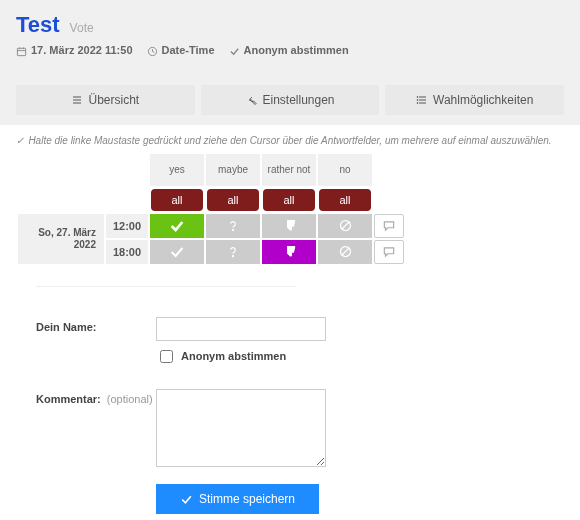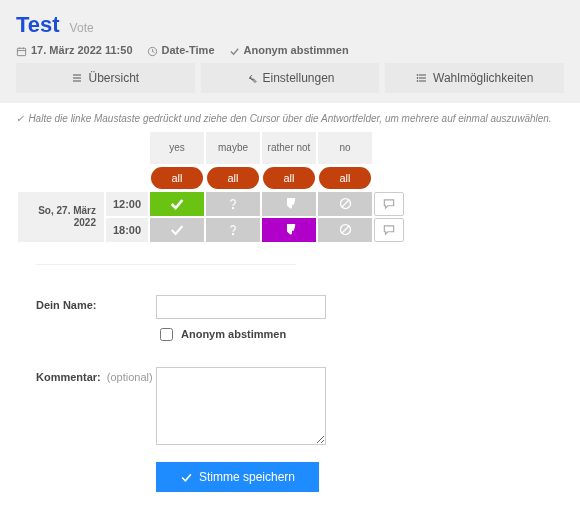--- a/index.html
+++ b/index.html
@@ -17,21 +17,21 @@
   }
   .title-row { display: flex; align-items: baseline; gap: 10px; }
   .title { font-size: 22px; font-weight: bold; color: #1d4ed8; }
   .subtitle { font-size: 12px; color: #aaa; }
   .meta-row {
     display: flex; align-items: center; gap: 14px;
     margin-top: 6px; font-size: 11px; color: #666; font-weight: bold;
   }
   .meta-item { display: flex; align-items: center; gap: 4px; }
   .tabs {
-    display: flex; gap: 6px; margin-top: 6px;
+    display: flex; gap: 6px; margin-top: 28px;
     font-size: 12px;
   }
   .tab {
     flex: 1;
     background: #e9e9e9;
     color: #555;
     text-align: center;
     padding: 8px 0;
     display: flex; align-items: center; justify-content: center; gap: 5px;
   }
@@ -51,28 +51,28 @@
     text-align: center;
     font-size: 10px;
     color: #666;
     width: 52px;
     height: 32px;
     line-height: 1.1;
     padding: 4px 2px;
     vertical-align: middle;
   }
   .all-btn {
-    background: #c2410c;
+    background: #7f1d1d;
     color: #fff;
     text-align: center;
     font-size: 11px;
     width: 52px;
     height: 22px;
     line-height: 22px;
-    border-radius: 11px;
+    border-radius: 4px;
   }
   .date-cell {
     background: #f0f0f0;
     font-size: 10px;
     color: #555;
     font-weight: bold;
     text-align: right;
     padding: 4px 8px;
     vertical-align: middle;
     line-height: 1.2;

